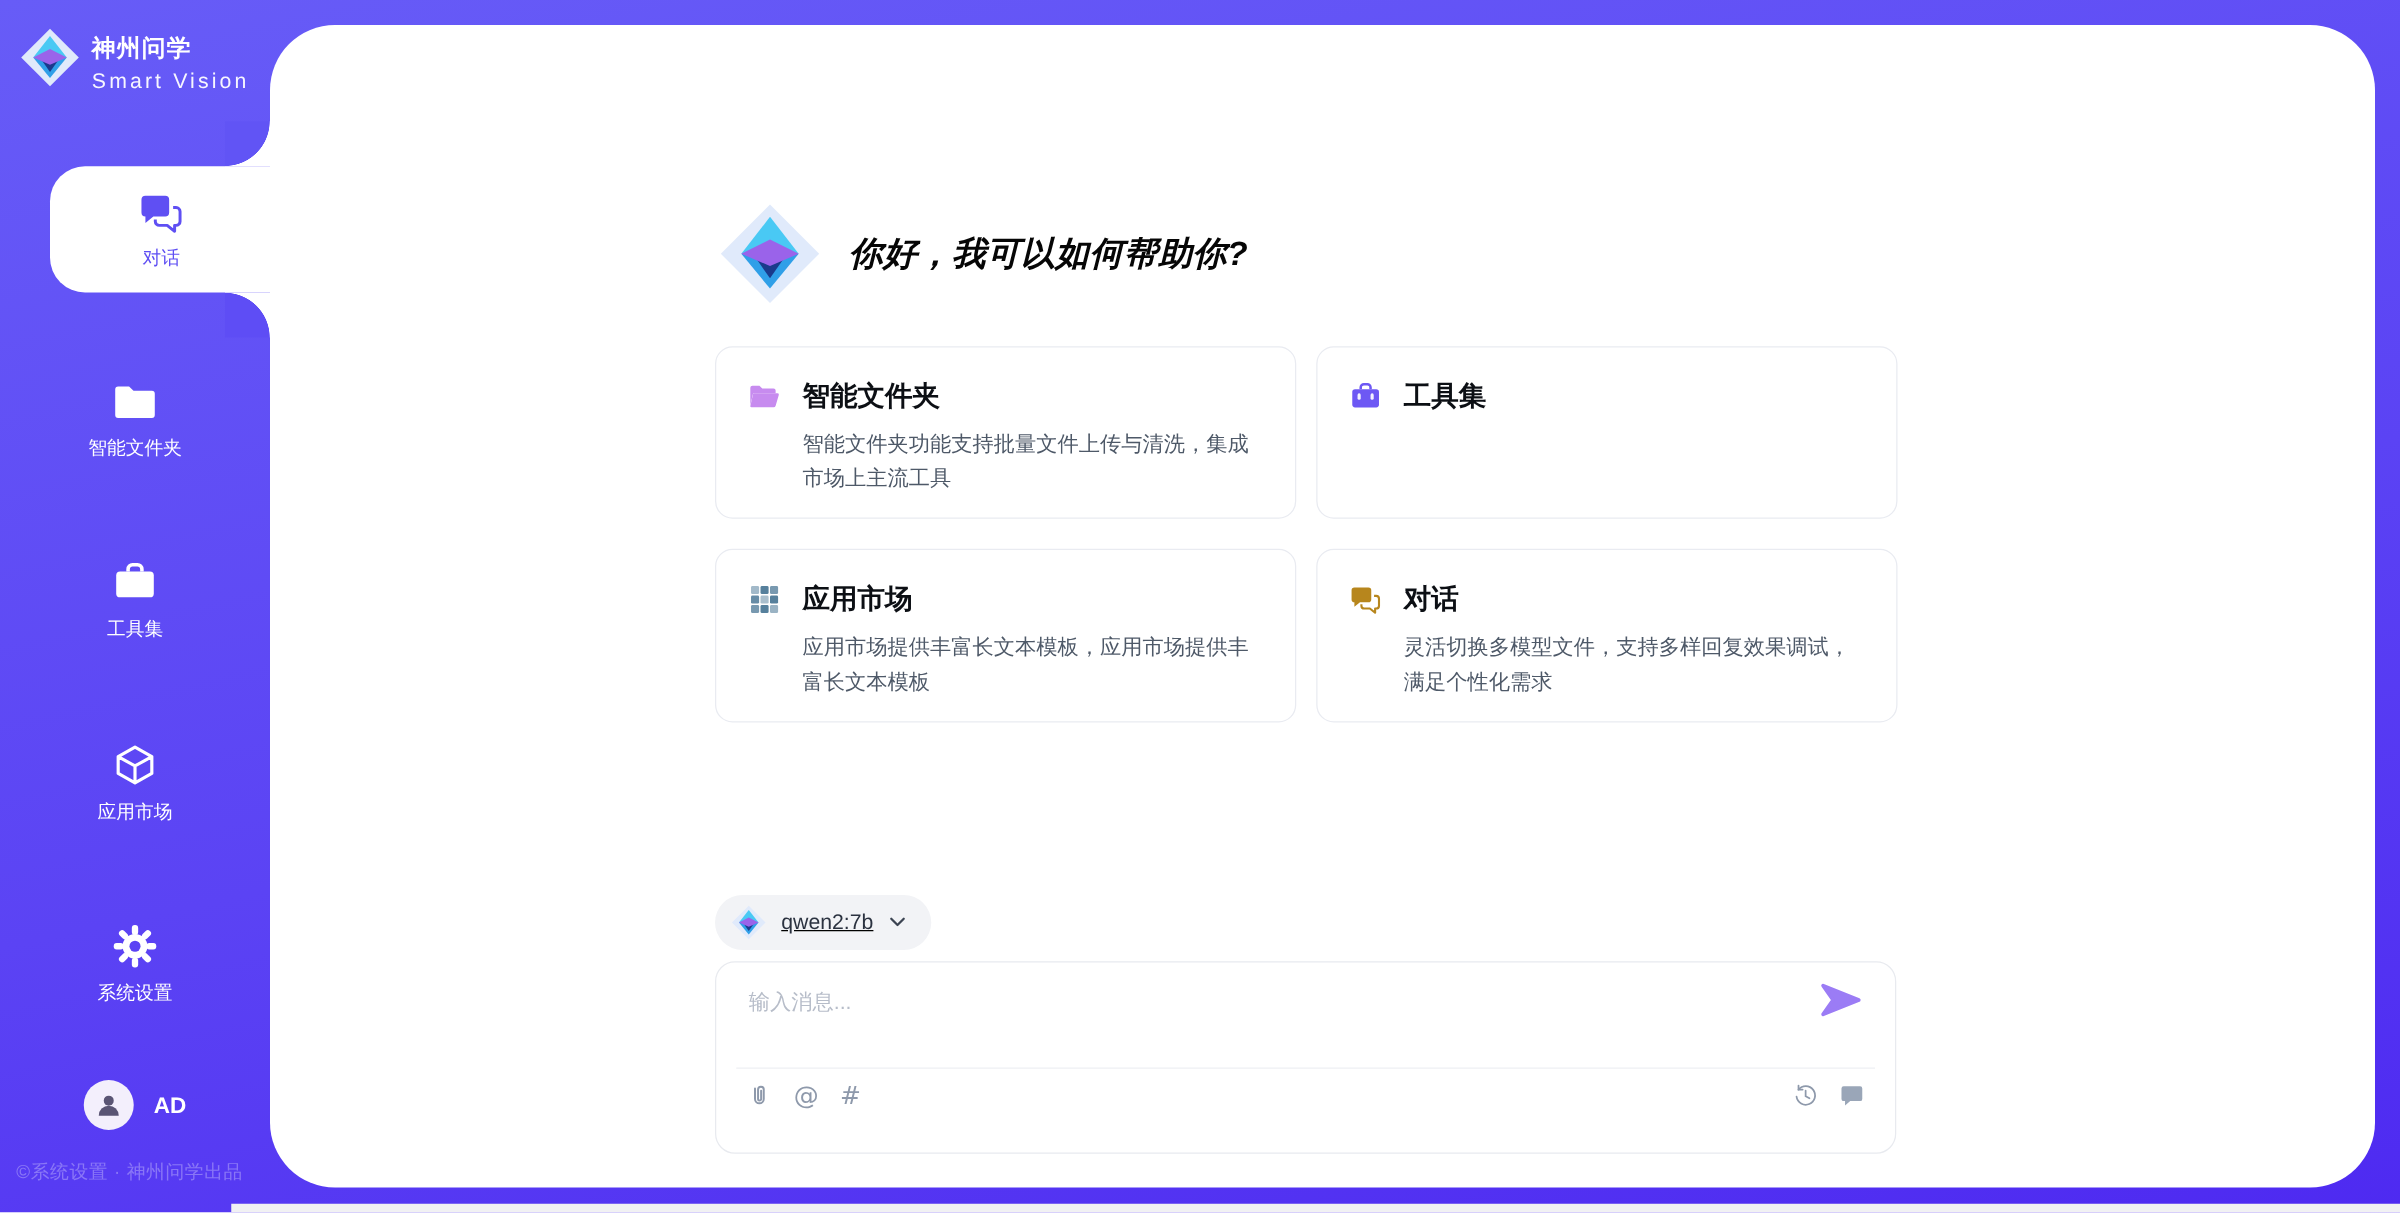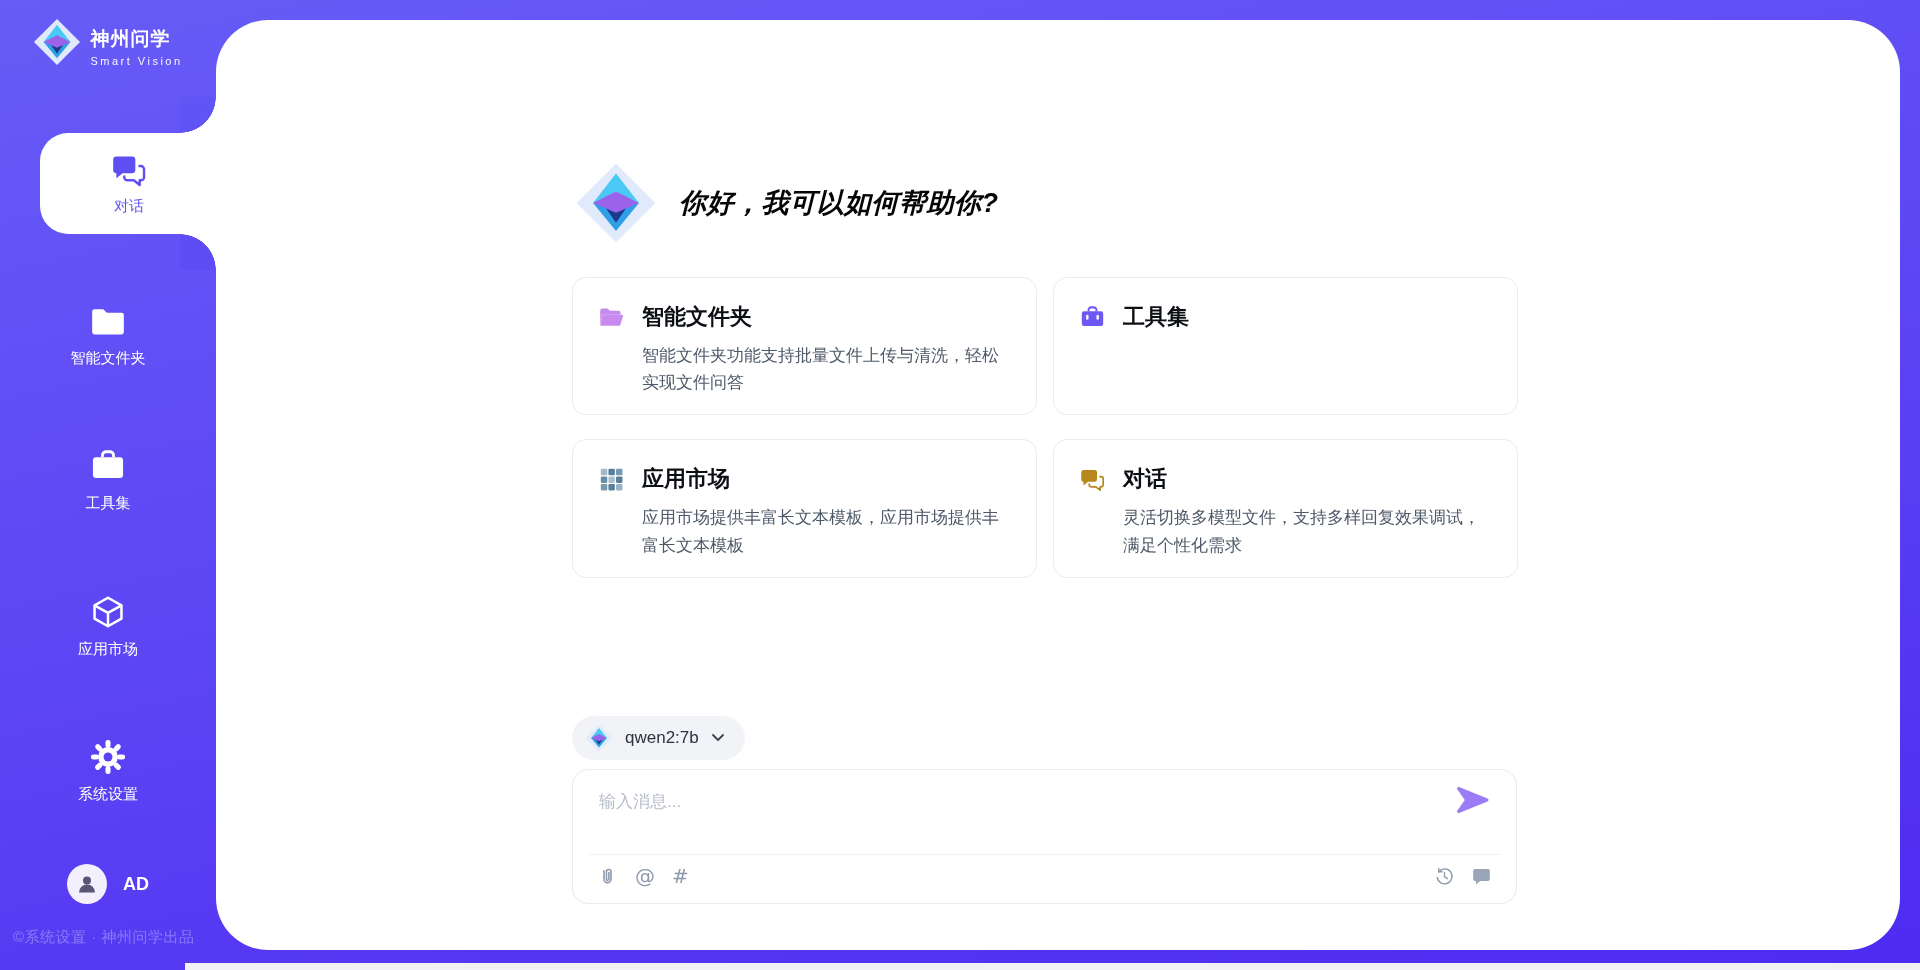--- a/index.html
+++ b/index.html
@@ -16,21 +16,21 @@
     position:absolute; left:216px; top:20px; width:1684px; height:930px;
     background:#fff; border-radius:52px; z-index:1;
   }
 
   
   .sidebar{ position:absolute; left:0; top:0; width:216px; height:970px; z-index:3; color:#fff; }
 
   .brand{ position:absolute; left:0; top:16px; width:216px; display:flex; align-items:center; justify-content:center; gap:9px; }
   .brand-logo{ width:48px; height:48px; }
   .brand-name{ font-size:19px; font-weight:bold; letter-spacing:1px;margin-top:10px; }
-  .brand-sub{ font-size:11px; letter-spacing:2.5px; margin-top:3px; opacity:.95; }
+  .brand-sub{ font-size:17px; letter-spacing:2.5px; margin-top:3px; opacity:.95; }
 
   .nav-item{
     position:absolute; left:0; width:216px; height:78px;
     display:flex; flex-direction:column; align-items:center; justify-content:center; gap:9px;
     color:#fff; cursor:pointer;
   }
   .nav-item svg{ width:38px; height:38px; }
   .nav-label{ font-size:15px; }
 
   
@@ -74,29 +74,29 @@
   .card-head{ display:flex; align-items:center; gap:17px; }
   .card-icon{ width:27px; height:27px; flex:0 0 27px; }
   .card-icon svg{ width:27px; height:27px; display:block; }
   .card-title{ font-size:22px; font-weight:bold; color:#0c0f14; }
   .card-desc{ margin:10px 0 0 44px; font-size:17px; line-height:1.6; color:#4e5968; }
 
   
   .model-pill{
     position:absolute; left:572px; top:716px; height:44px; z-index:4;
     display:inline-flex; align-items:center; gap:12px; padding:0 20px 0 13px;
-    background:#f2f3f6; border-radius:22px; cursor:pointer;
+    background:#f2f3f6; border-radius:22px; cursor:pointer;text-decoration:underline;
   }
   .model-pill .pill-logo{ width:28px; height:28px; }
   .model-name{ font-size:17px; color:#2b3240; }
   .model-chevron{ width:14px; height:10px; color:#3c4452; }
 
   
   .composer{
-    position:absolute; left:572px; top:769px; width:945px; height:135px; z-index:4;
+    position:absolute; left:572px; top:769px; width:945px; height:154px; z-index:4;
     background:#fff; border:1px solid #e8eaef; border-radius:16px;
   }
   .composer-placeholder{ position:absolute; left:26px; top:20px; font-size:17px; color:#b7bdc9; }
   .send-btn{ position:absolute; right:26px; top:16px; width:34px; height:28px; cursor:pointer; }
   .composer-divider{ position:absolute; left:16px; right:16px; top:84px; height:1px; background:#eef0f3; }
   .tools-left{ position:absolute; left:24px; top:96px; display:flex; align-items:center; gap:17px; color:#8e99ab; }
   .tools-right{ position:absolute; right:24px; top:96px; display:flex; align-items:center; gap:16px; color:#8e99ab; }
   .tool-icon{ width:21px; height:21px; cursor:pointer; }
   .tool-glyph{ font-size:20px; line-height:21px; cursor:pointer; font-family:"DejaVu Sans",sans-serif; }
 
@@ -271,21 +271,21 @@
 
     <div class="card">
       <div class="card-head">
         <span class="card-icon" style="color: rgb(199, 139, 239);">
           <svg>
               <use href="#ic-folder-open"></use>
             </svg>
         </span>
         <span class="card-title">智能文件夹</span>
       </div>
-      <div class="card-desc">智能文件夹功能支持批量文件上传与清洗，轻松实现文件问答</div>
+      <div class="card-desc">智能文件夹功能支持批量文件上传与清洗，集成市场上主流工具</div>
     </div>
 
     <div class="card">
       <div class="card-head">
         <span class="card-icon" style="color: rgb(109, 88, 244);">
           <svg>
               <use href="#ic-toolbox"></use>
             </svg>
         </span>
         <span class="card-title">工具集</span>

